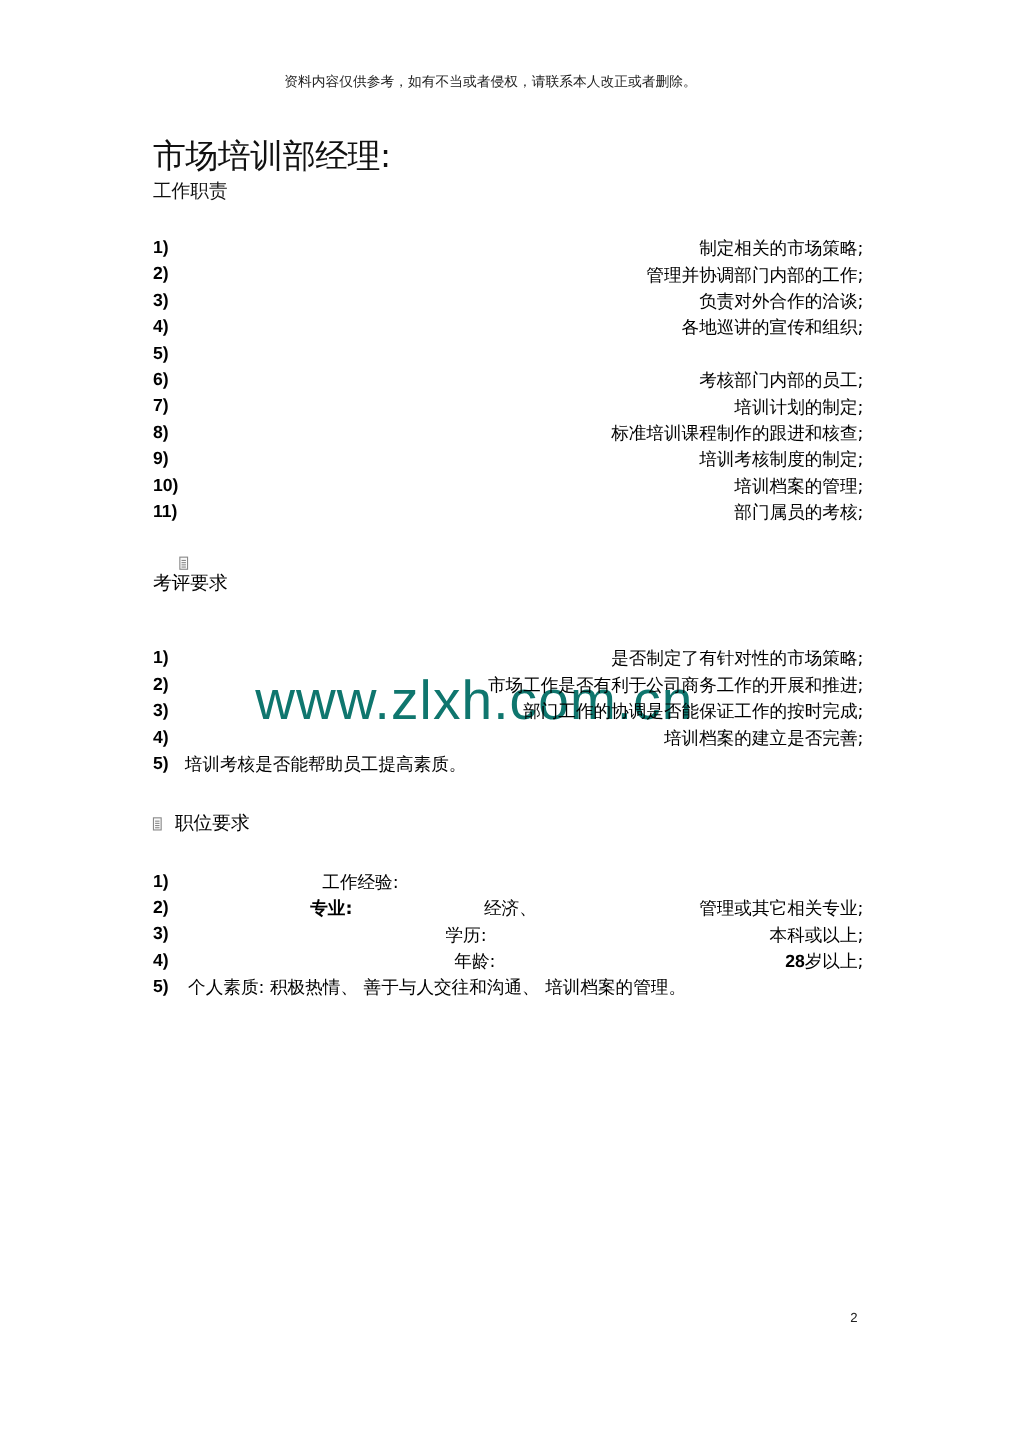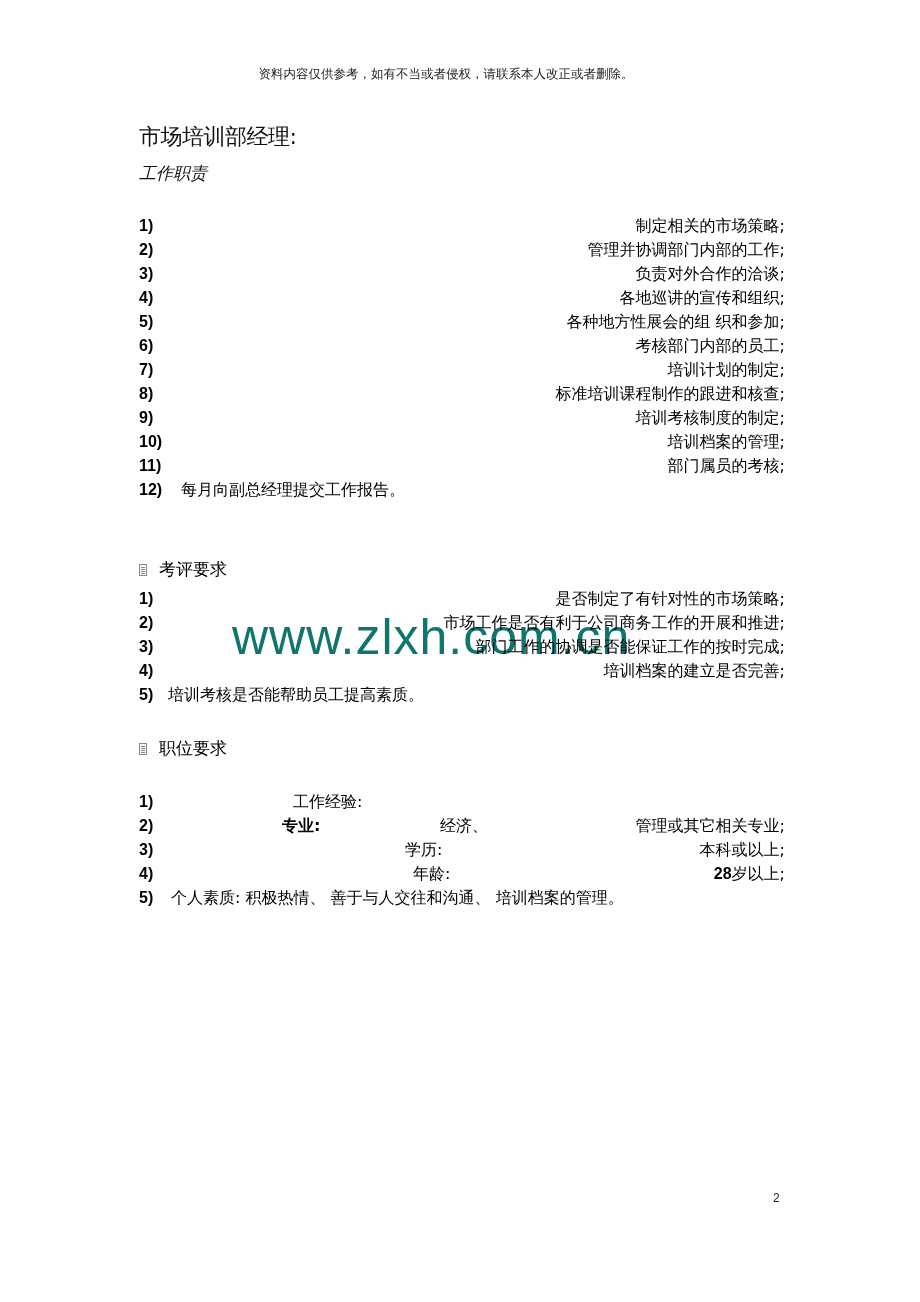--- a/index.html
+++ b/index.html
@@ -1,19 +1,19 @@
 <!DOCTYPE html>
 <html><head>
   <meta charset="utf-8">
   <style>
     html, body { margin:0; padding:0; background:#ffffff; }
     body { width:920px; height:1302px; position:relative; overflow:hidden; color:#000; font-family:"DejaVu Sans", sans-serif; }
     .header-note { position:absolute; top:66px; left:0; width:892px; text-align:center; font-family:"DejaVu Serif", serif; font-size:12.5px; color:#222; }
-    .title { position:absolute; left:139px; top:122px; font-size:22px; color:#111; letter-spacing:-0.5px; }
-    .subtitle { position:absolute; left:139px; top:162px; font-size:17px; color:#111;font-style:italic; }
+    .title { position:absolute; left:139px; top:122px; font-size:30px; color:#111; letter-spacing:-0.5px; }
+    .subtitle { position:absolute; left:139px; top:162px; font-size:17px; color:#111; }
     .list { position:absolute; left:139px; width:646px; }
     .row { position:relative; height:24px; line-height:24px; font-size:16px; }
     .num { position:absolute; left:0; top:0; font-family:"Liberation Sans", sans-serif; font-weight:bold; font-size:16px; }
     .right { position:absolute; right:0; top:0; white-space:nowrap; }
     .inline { position:absolute; left:42px; top:0; white-space:nowrap; }
     .inline-tight { position:absolute; left:29px; top:0; white-space:nowrap; }
     .inline-mid { position:absolute; left:32px; top:0; white-space:nowrap; }
     .mid { position:absolute; top:0; white-space:nowrap; }
     .bold { font-weight:bold; font-family:"Liberation Sans", sans-serif; }
     .section-head { position:absolute; left:139px; font-size:17px; display:flex; align-items:center; }
@@ -45,21 +45,20 @@
   <div class="row">
       <span class="num">3)</span>
       <span class="right">负责对外合作的洽谈;</span>
     </div>
   <div class="row">
       <span class="num">4)</span>
       <span class="right">各地巡讲的宣传和组织;</span>
     </div>
   <div class="row">
       <span class="num">5)</span>
-      <span class="right">各种地方性展会的组 织和参加;</span>
     </div>
   <div class="row">
       <span class="num">6)</span>
       <span class="right">考核部门内部的员工;</span>
     </div>
   <div class="row">
       <span class="num">7)</span>
       <span class="right">培训计划的制定;</span>
     </div>
   <div class="row">
@@ -71,27 +70,23 @@
       <span class="right">培训考核制度的制定;</span>
     </div>
   <div class="row">
       <span class="num">10)</span>
       <span class="right">培训档案的管理;</span>
     </div>
   <div class="row">
       <span class="num">11)</span>
       <span class="right">部门属员的考核;</span>
     </div>
-  <div class="row">
-      <span class="num">12)</span>
-      <span class="inline">每月向副总经理提交工作报告。</span>
-    </div>
 </div>
 
-<div class="section-head" style="top:558px;">
+<div class="section-head" style="top:506px;flex-direction:column;">
   <span class="doc-icon"></span>
   <span>考评要求</span>
 </div>
 
 <div class="list" style="top:587px;">
   <div class="row">
       <span class="num">1)</span>
       <span class="right">是否制定了有针对性的市场策略;</span>
     </div>
   <div class="row">

